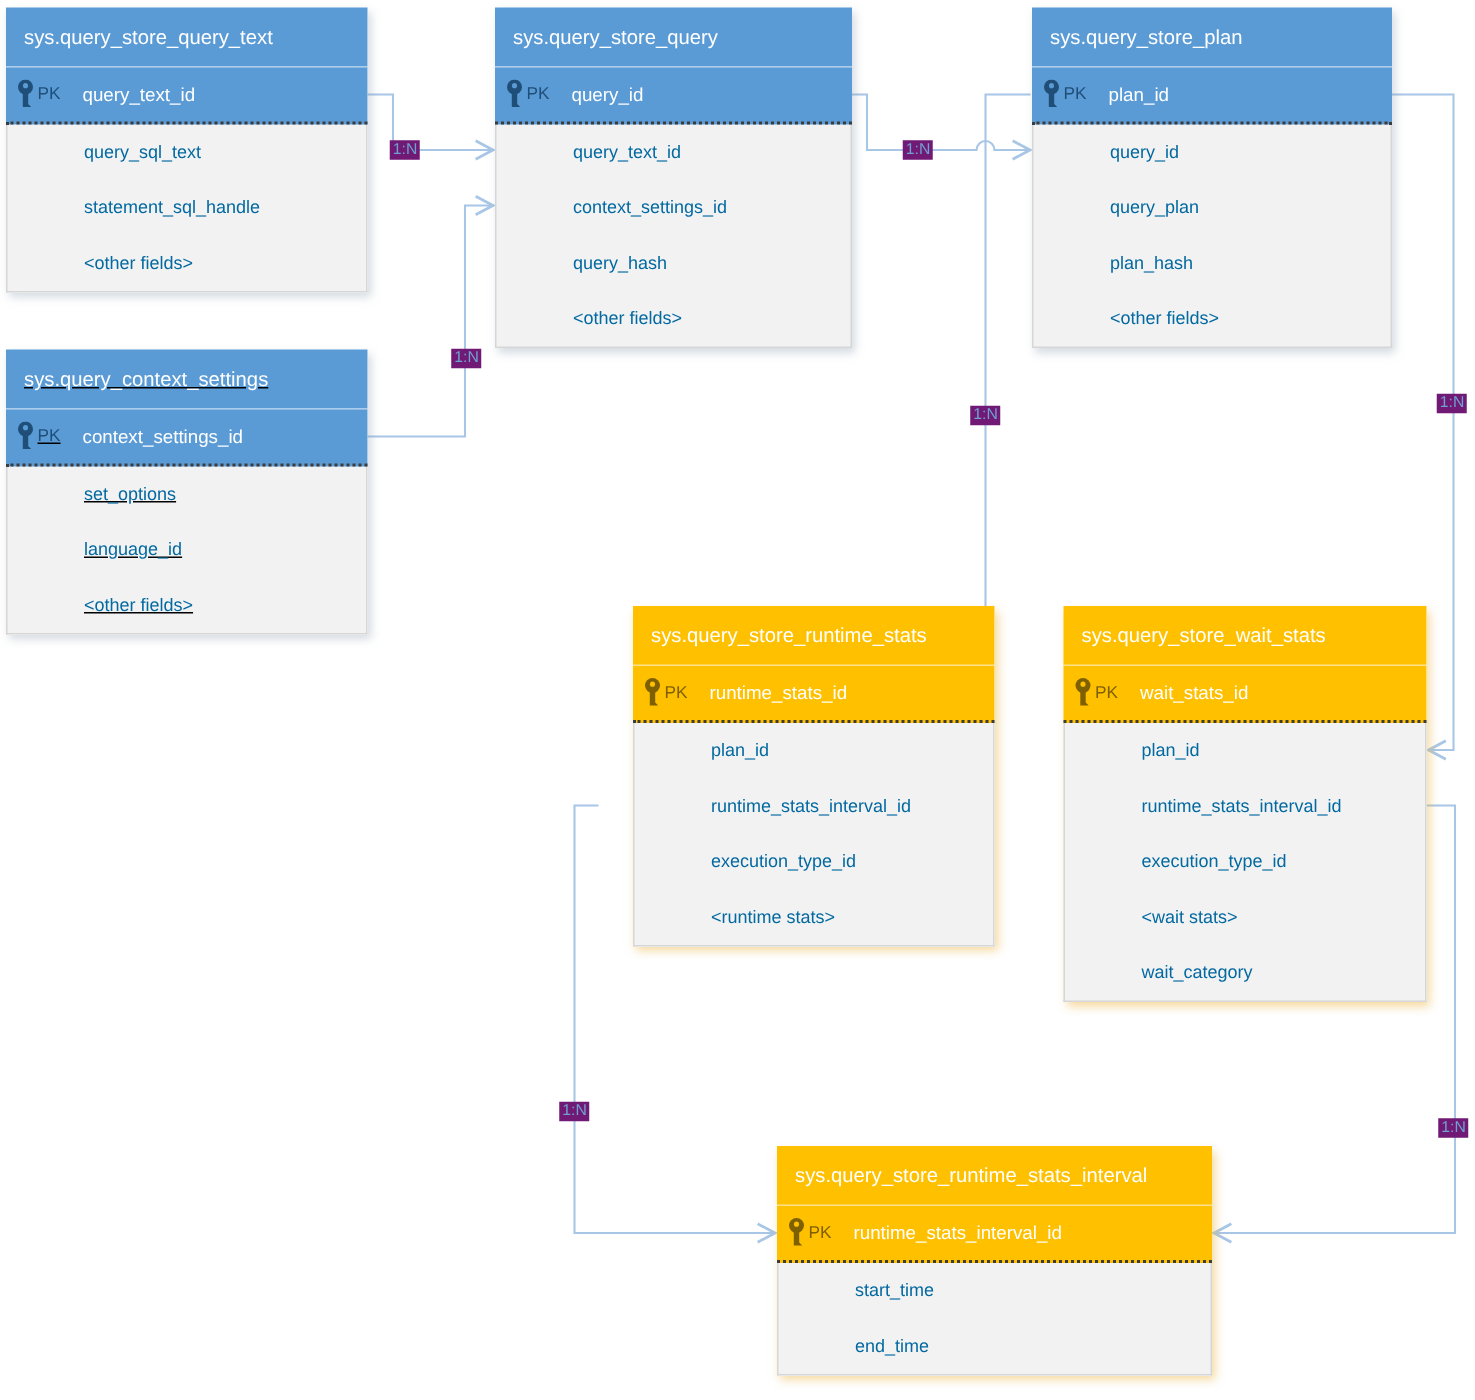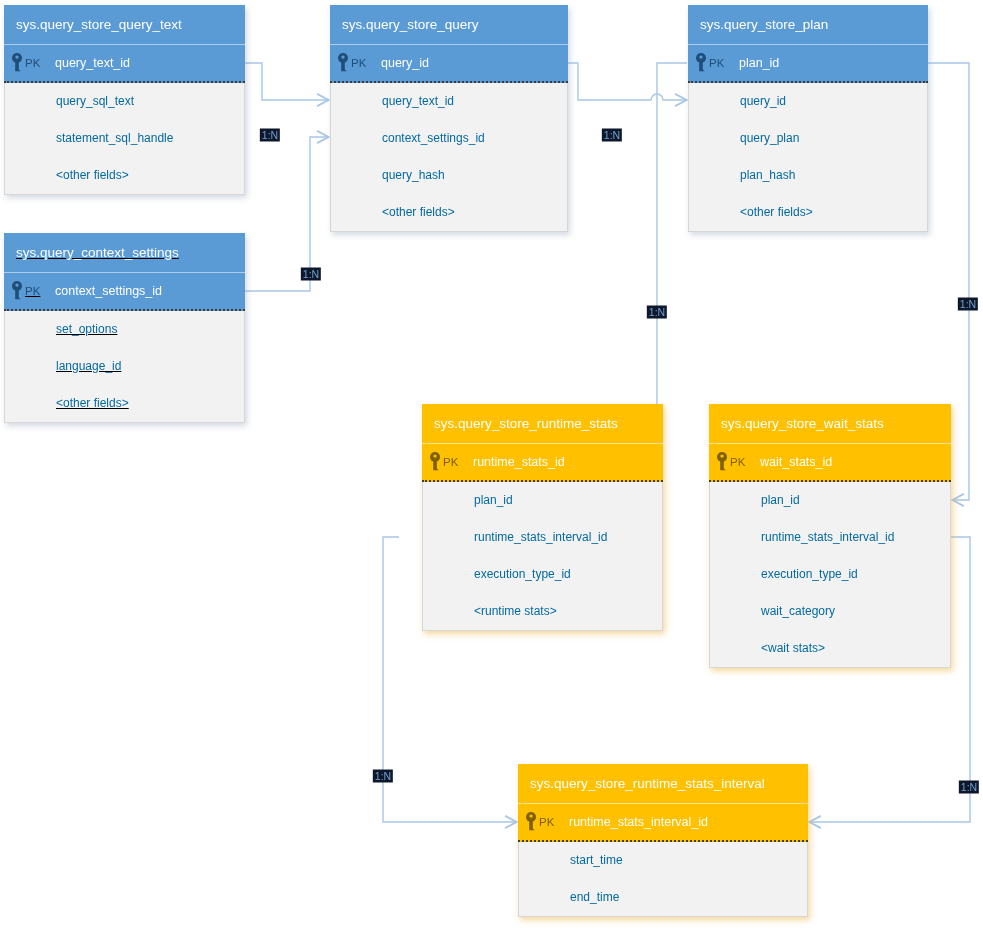--- a/index.html
+++ b/index.html
@@ -30,22 +30,22 @@
   .pkbadge{font-size:11.5px;margin-left:1px;}
   .blue .pkbadge{color:#1F4E79;}
   .orange .pkbadge{color:#7F6000;}
 
   .pkname{color:#ffffff;font-size:12.5px;position:absolute;left:51px;white-space:nowrap;}
 
   .tbody{background:#F2F2F2;border:1px solid #d6d6d6;border-top:none;}
   .frow{height:37px;line-height:37px;padding-left:51px;font-size:12px;color:#0369a1;
         white-space:nowrap;overflow:hidden;}
 
-  .wire-label{position:absolute;transform:translate(-50%,-50%);background:#0f172a;
-              color:#6FA1D2;font-size:10.5px;padding:0 2px;line-height:13px;margin-top:35px;}
+  .wire-label{position:absolute;transform:translate(-50%,-50%);background:#701a75;
+              color:#6FA1D2;font-size:10.5px;padding:0 2px;line-height:13px;}
 </style>
 </head>
 <body>
 
 <div class="canvas">
 
   <svg class="wires" width="983" height="933" viewBox="0 0 983 933">
     <defs>
       <marker id="arr" viewBox="0 0 12 12" refX="10.5" refY="6" markerWidth="11" markerHeight="11" orient="auto-start-reverse">
         <path d="M2,1.2 L11,6 L2,10.8" fill="none" stroke="#A8C6E6" stroke-width="1.4"></path>
@@ -175,22 +175,22 @@
             <path d="M4.2 9 h3.6 v7.4 l2 1.9 h-5.6 z" fill="currentColor"></path>
           </svg>
         </span>
       <span class="pkbadge">PK</span>
       <span class="pkname">wait_stats_id</span>
     </div>
     <div class="tbody">
       <div class="frow">plan_id</div>
       <div class="frow">runtime_stats_interval_id</div>
       <div class="frow">execution_type_id</div>
+      <div class="frow">&lt;wait stats&gt;</div>
       <div class="frow">wait_category</div>
-      <div class="frow">&lt;wait stats&gt;</div>
     </div>
   </div>
 
   <div class="entity orange" style="left:518px;top:764px;width:290px;">
     <div class="thead">sys.query_store_runtime_stats_interval</div>
     <div class="pkrow">
       <span class="keyicon">
           <svg viewBox="0 0 13 20">
             <circle cx="6" cy="5" r="5" fill="currentColor"></circle>
             <circle class="hole" cx="6" cy="4.1" r="1.7"></circle>

